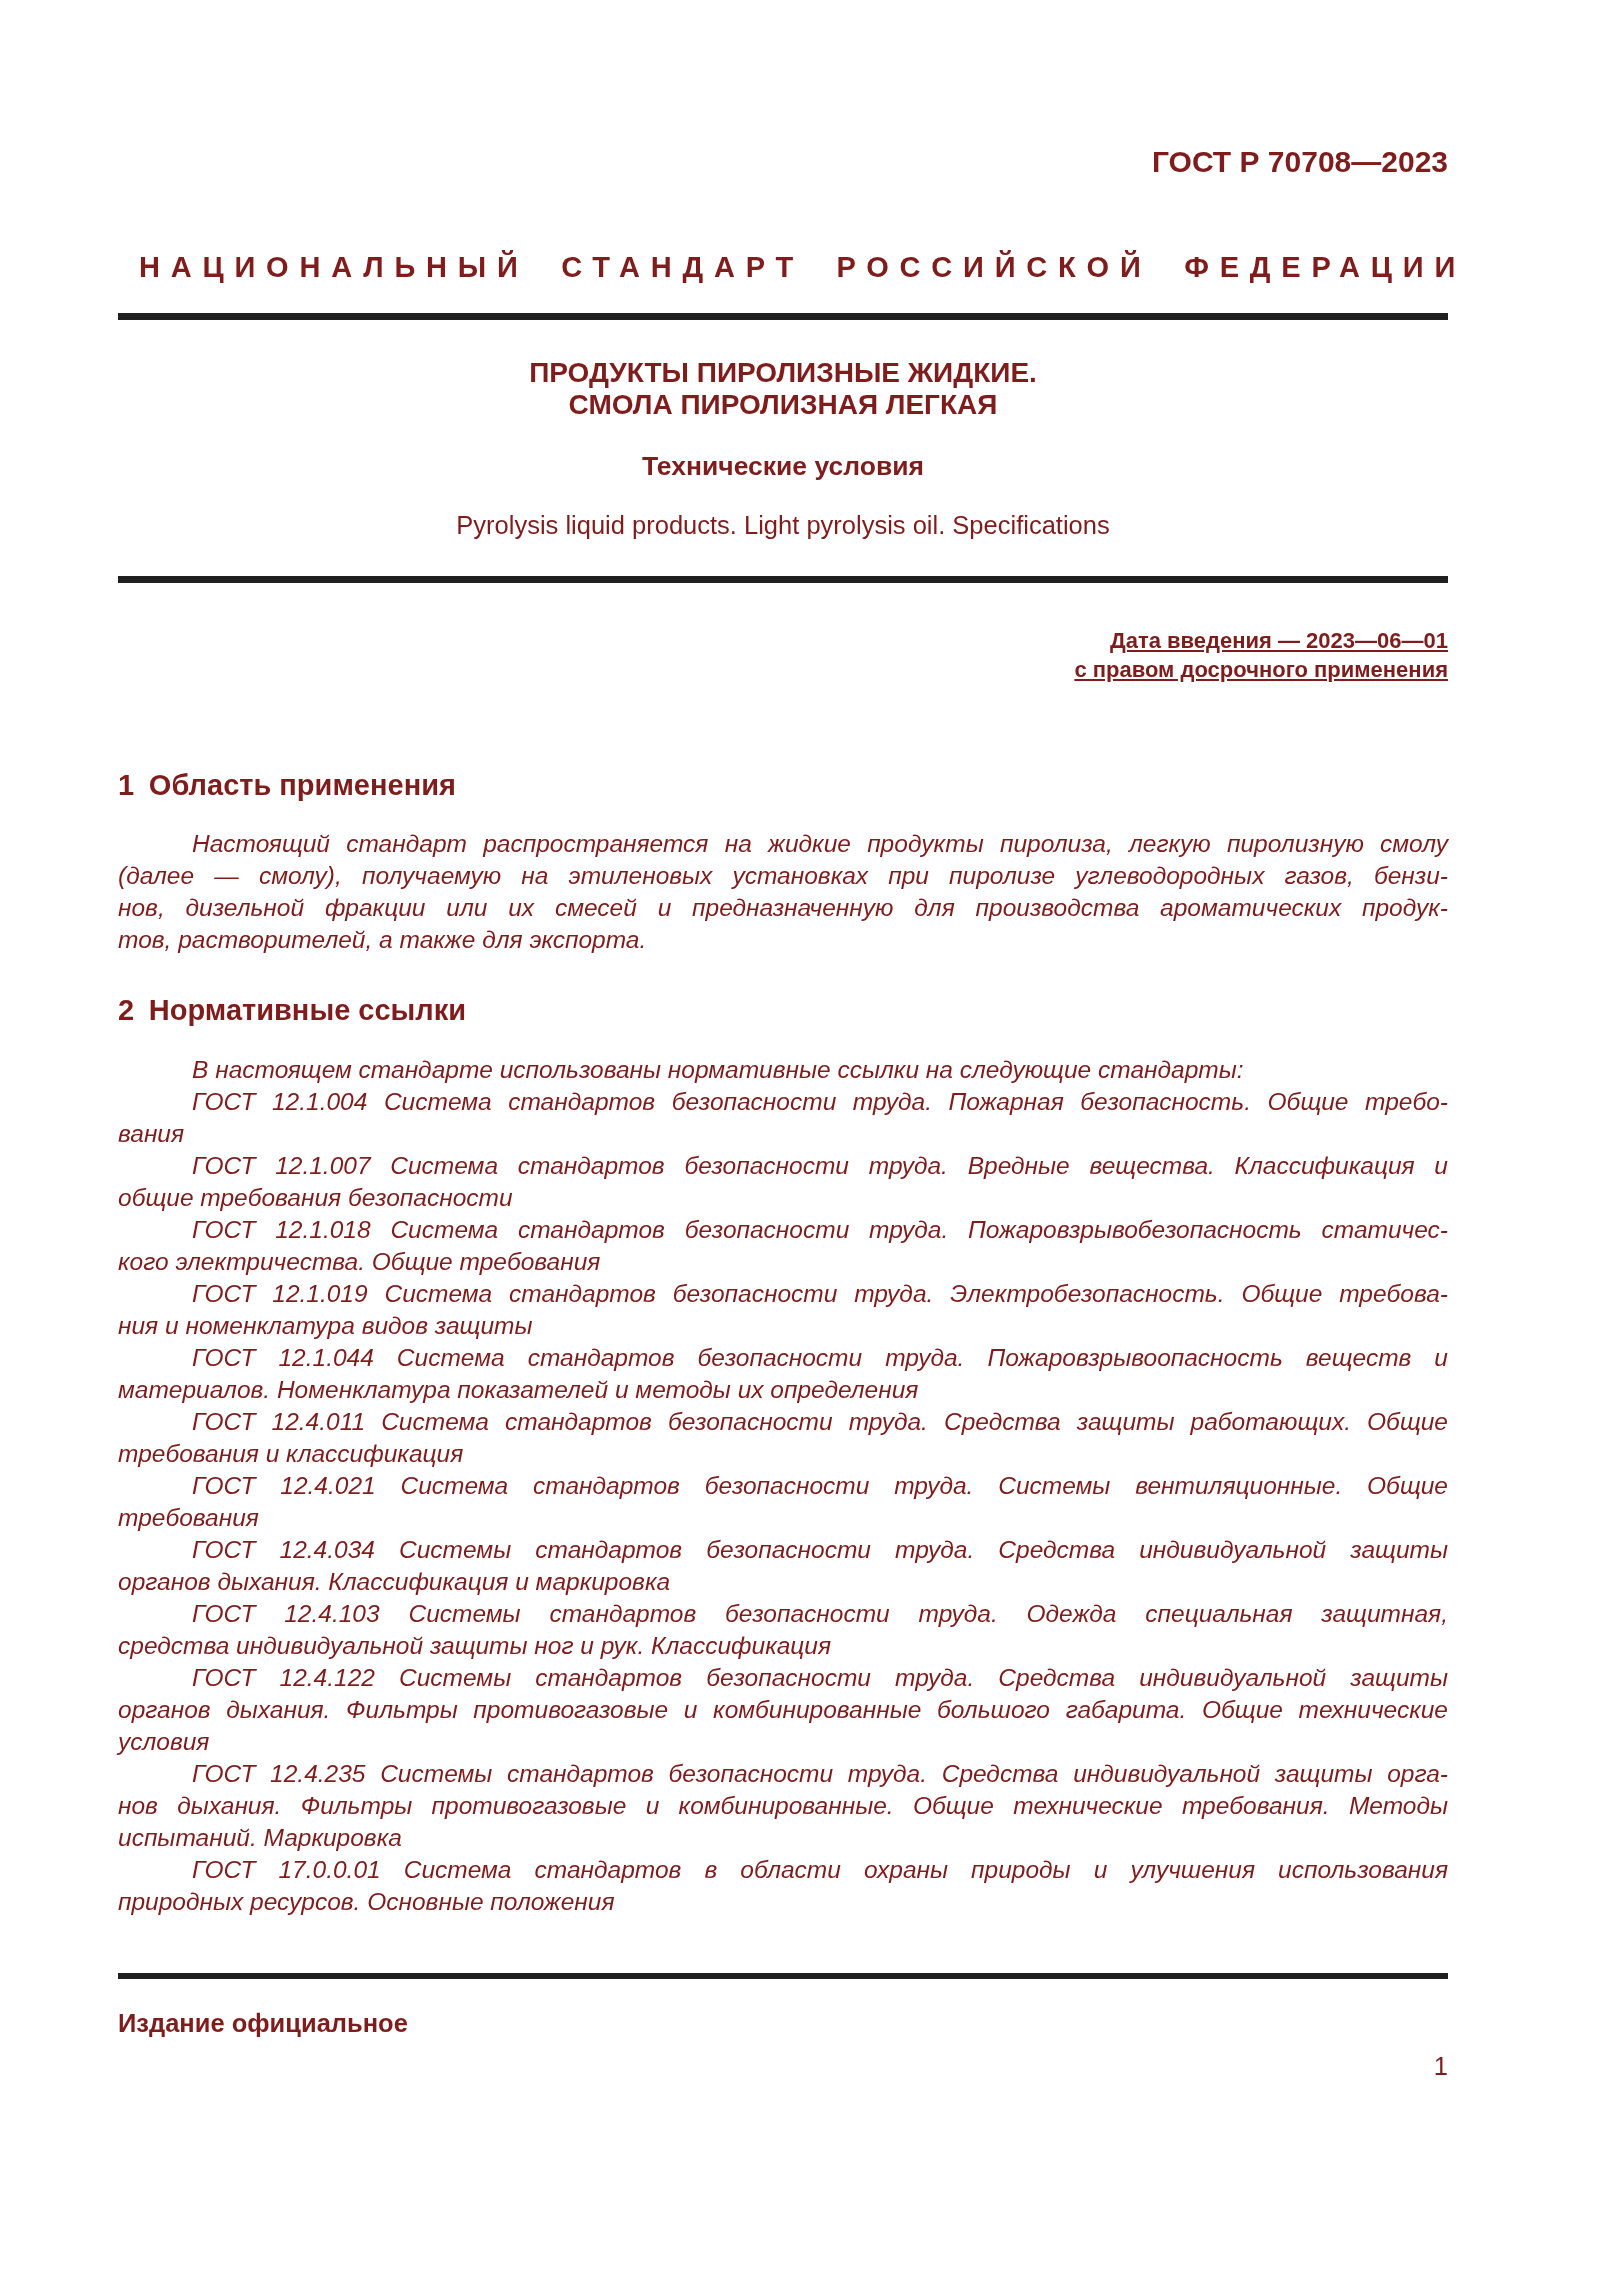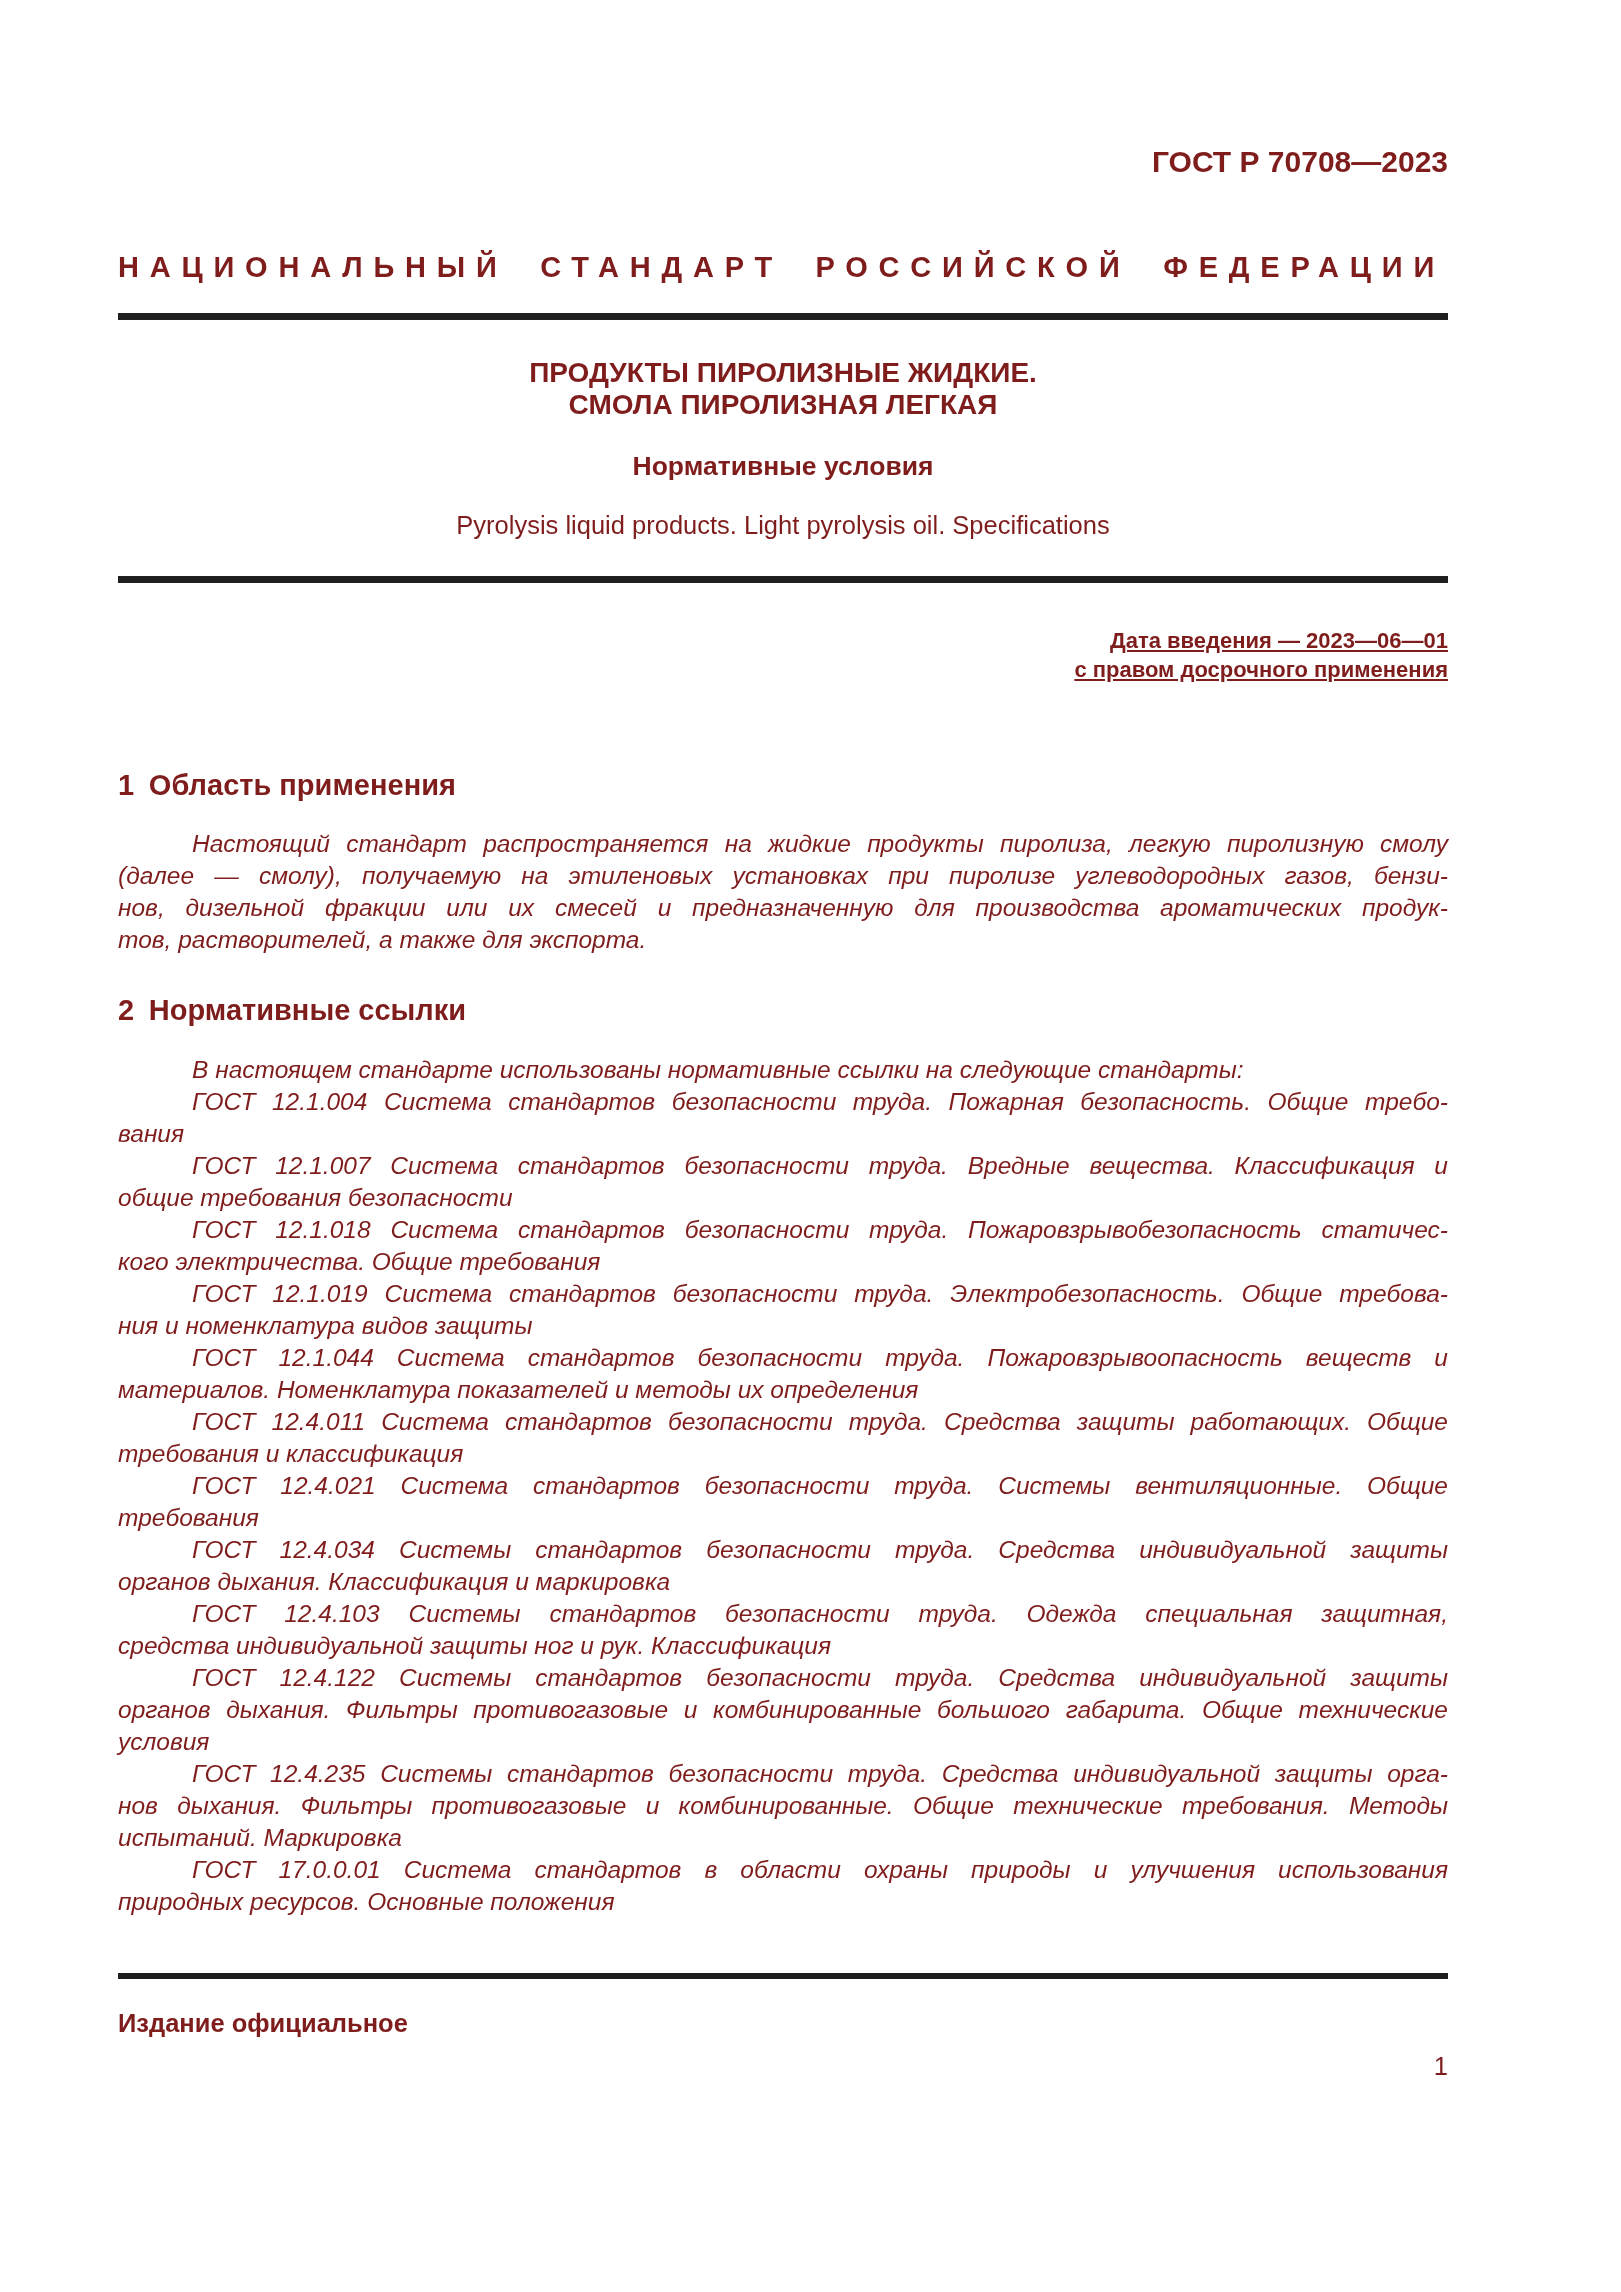--- a/index.html
+++ b/index.html
@@ -21,20 +21,21 @@
     line-height: 34px;
   }
   .banner {
     margin-top: 71px;
     font-size: 29px;
     font-weight: bold;
     line-height: 34px;
     letter-spacing: 10.8px;
     word-spacing: 13.7px;
     white-space: nowrap;
+    margin-left: 21px;
   }
   .rule { background: #1f1f1f; }
   .rule-a { margin-top: 29px; height: 6.9px; }
   .rule-b { margin-top: 35px; height: 6.9px; }
   .footer-rule { margin-top: 55px; height: 5.9px; }
   .title-block {
     margin-top: 37px;
     text-align: center;
     font-weight: bold;
     font-size: 28px;
@@ -103,21 +104,21 @@
 
   <div class="banner">НАЦИОНАЛЬНЫЙ СТАНДАРТ РОССИЙСКОЙ ФЕДЕРАЦИИ</div>
 
   <div class="rule rule-a"></div>
 
   <div class="title-block">
     <div>ПРОДУКТЫ ПИРОЛИЗНЫЕ ЖИДКИЕ.</div>
     <div>СМОЛА ПИРОЛИЗНАЯ ЛЕГКАЯ</div>
   </div>
 
-  <div class="subtitle">Нормативные условия</div>
+  <div class="subtitle">Технические условия</div>
 
   <div class="title-en">Pyrolysis liquid products. Light pyrolysis oil. Specifications</div>
 
   <div class="rule rule-b"></div>
 
   <div class="date-block">
     <div>Дата введения — 2023—06—01</div>
     <div>с правом досрочного применения</div>
   </div>
 

